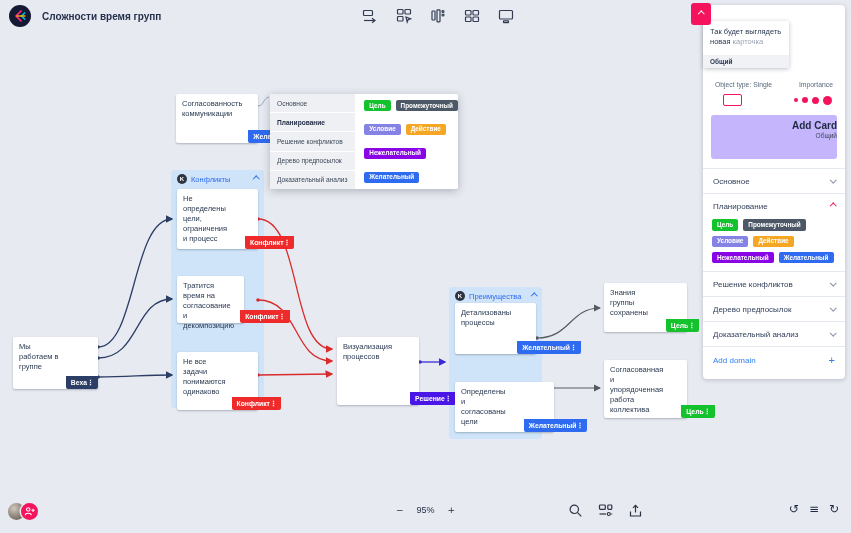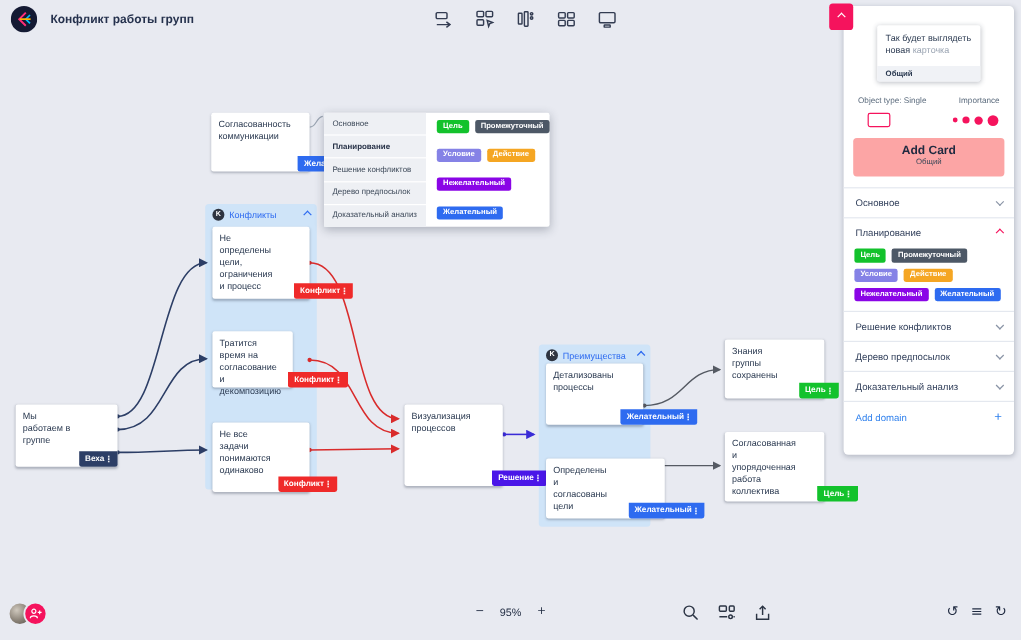--- a/index.html
+++ b/index.html
@@ -48,31 +48,31 @@
   .popup-row.active{font-weight:bold;color:#1f2a40}
   .popup-right{flex:1;padding:6px 0 6px 9px;display:flex;flex-direction:column;justify-content:space-between}
   .tag-row{display:flex;gap:5px}
   .tag{display:inline-block;padding:2.5px 5px;border-radius:2px;font-size:6.4px;font-weight:bold;color:#fff;line-height:1;cursor:pointer;white-space:nowrap}
   .tag-green{background:#13c22c}.tag-slate{background:#4d5866}.tag-violet{background:#8582e6}
   .tag-orange{background:#f5a623}.tag-purple{background:#8a05e6}.tag-blue{background:#2e6bf0}
 
   
   .collapse-btn{position:absolute;left:691px;top:3px;width:20px;height:22px;background:#f5135d;border:none;border-radius:3px;z-index:7;display:flex;align-items:center;justify-content:center;cursor:pointer}
   .panel{position:absolute;left:703px;top:5px;width:142px;height:374px;background:#fff;border-radius:4px;box-shadow:0 1px 4px rgba(40,50,70,.25);z-index:6}
-  .preview-wrap{padding:16px 12px 8px;display:flex;justify-content:center}
+  .preview-wrap{padding:16px 0 8px;display:flex;justify-content:flex-start}
   .preview-card{width:86px;box-shadow:0 1px 4px rgba(40,50,70,.3);border-radius:2px;background:#fff}
   .preview-text{padding:6px 7px 8px;font-size:7.5px;line-height:1.35;color:#2a3950}
   .preview-muted{color:#9aa4b2}
   .preview-footer{background:#f0f2f6;padding:3px 7px;font-size:6.5px;font-weight:bold;color:#2a3950;border-radius:0 0 2px 2px}
   .meta-row{display:flex;justify-content:space-between;padding:5px 12px 0;font-size:6.8px;color:#5a6a7c}
   .controls-row{display:flex;justify-content:space-between;align-items:center;padding:6px 13px 0 13px}
   .obj-rect{width:19px;height:12px;border:1.6px solid #f5135d;border-radius:2px;margin-left:7px;cursor:pointer}
   .dots-row{display:flex;align-items:center;gap:4px}
   .imp-dot{border-radius:50%;background:#f5135d;cursor:pointer}
-  .add-card{margin:9px 8px 9px;background:#fca5a5;border-radius:3px;text-align:center;padding:5px 0 8px;cursor:pointer}
+  .add-card{margin:9px 8px 9px;background:#c4b5fd;border-radius:3px;text-align:right;padding:5px 0 20px;cursor:pointer}
   .add-card-label{font-size:10px;font-weight:bold;color:#1f2a40}
   .add-card-sub{font-size:6.5px;color:#3c4858;margin-top:1px}
   .domain{border-top:1px solid #e4e8ef}
   .domain-header{display:flex;align-items:center;justify-content:space-between;padding:7.5px 10px;font-size:8px;color:#33415c;cursor:pointer}
   .domain-tags{padding:1px 9px 8px;display:flex;flex-direction:column;gap:5px}
   .add-domain{border-top:1px solid #e4e8ef;display:flex;justify-content:space-between;align-items:center;padding:8px 10px;color:#2f80ed;font-size:8px;cursor:pointer}
   .plus{font-size:11px;line-height:1;color:#2f80ed}
 
   
   .avatar{position:absolute;left:8px;top:503px;width:17px;height:17px;border-radius:50%;background:radial-gradient(circle at 35% 32%,#cfc8bd,#8a8277 55%,#57514a);z-index:4;cursor:pointer}
@@ -92,21 +92,21 @@
 
   <div class="header">
     <div class="logo">
       <svg viewBox="0 0 22 22" width="22" height="22">
         <circle cx="11" cy="11" r="11" fill="#141a33"></circle>
         <path d="M12.5,5.5 L7,11 L12.5,16.5" stroke="#ff2d78" stroke-width="1.6" fill="none"></path>
         <path d="M16,7.5 L12.5,11 L16,14.5" stroke="#00c2ff" stroke-width="1.4" fill="none"></path>
         <path d="M7.5,11 H16.5" stroke="#ffb300" stroke-width="1.4"></path>
       </svg>
     </div>
-    <div class="title">Конфликт работы групп</div>
+    <div class="title">Сложности время групп</div>
     <div class="view-icons">
       <span class="vicon">
         <svg viewBox="0 0 16 16">
             <rect x="1.5" y="2.5" width="9" height="5" rx="1"></rect>
             <path d="M2,12.5 H12.5"></path>
             <path d="M10,10.2 L13,12.5 L10,14.8"></path>
           </svg>
       </span>
       <span class="vicon">
         <svg viewBox="0 0 16 16">

